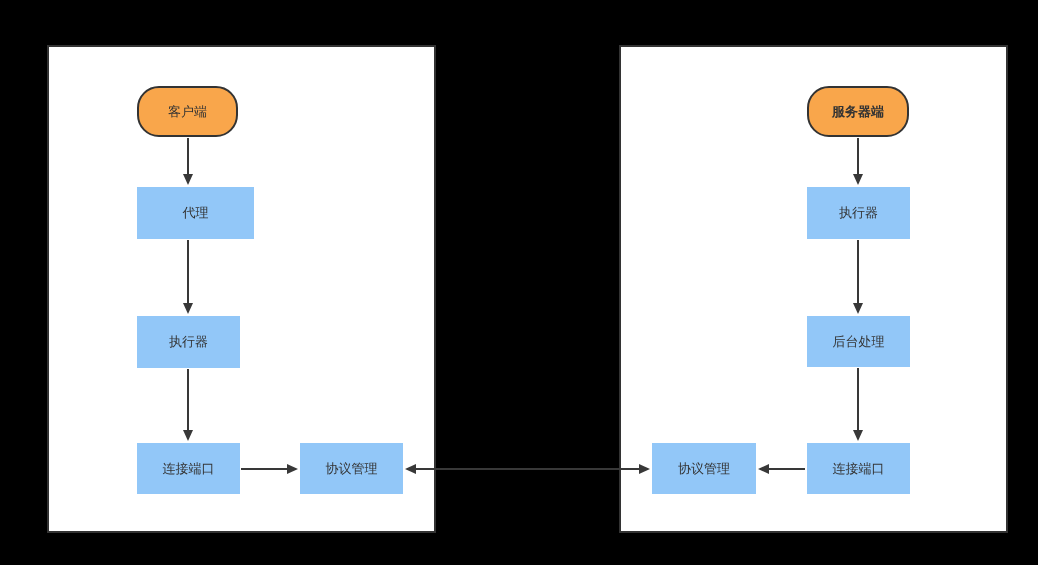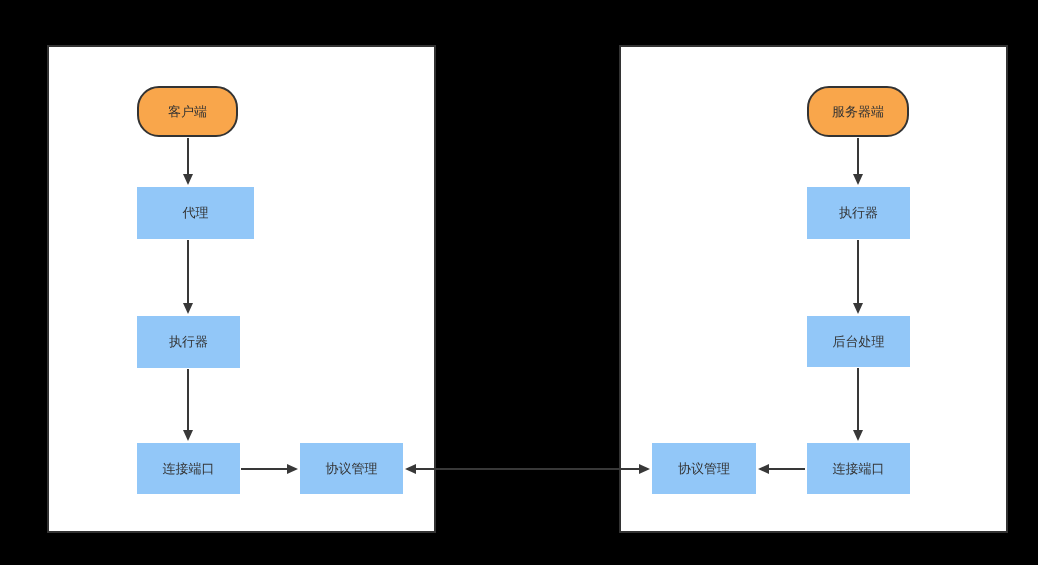--- a/index.html
+++ b/index.html
@@ -32,21 +32,21 @@
     border:2px solid #333333;
     border-radius:22px;
   }
   
   .lp-terminal{left:137px;top:86px;width:101px;height:51px;}
   .lp-proxy   {left:137px;top:187px;width:117px;height:52px;}
   .lp-exec    {left:137px;top:316px;width:103px;height:52px;}
   .lp-port    {left:137px;top:443px;width:103px;height:51px;}
   .lp-proto   {left:300px;top:443px;width:103px;height:51px;}
   
-  .rp-terminal{left:807px;top:86px;width:102px;height:51px;}
+  .rp-terminal{left:807px;top:86px;width:102px;height:51px;font-weight:bold;}
   .rp-exec    {left:807px;top:187px;width:103px;height:52px;}
   .rp-back    {left:807px;top:316px;width:103px;height:51px;}
   .rp-port    {left:807px;top:443px;width:103px;height:51px;}
   .rp-proto   {left:652px;top:443px;width:104px;height:51px;}
   .connectors{
     position:absolute;left:0;top:0;width:1038px;height:565px;
     z-index:2;pointer-events:none;
   }
 </style>
 </head>

